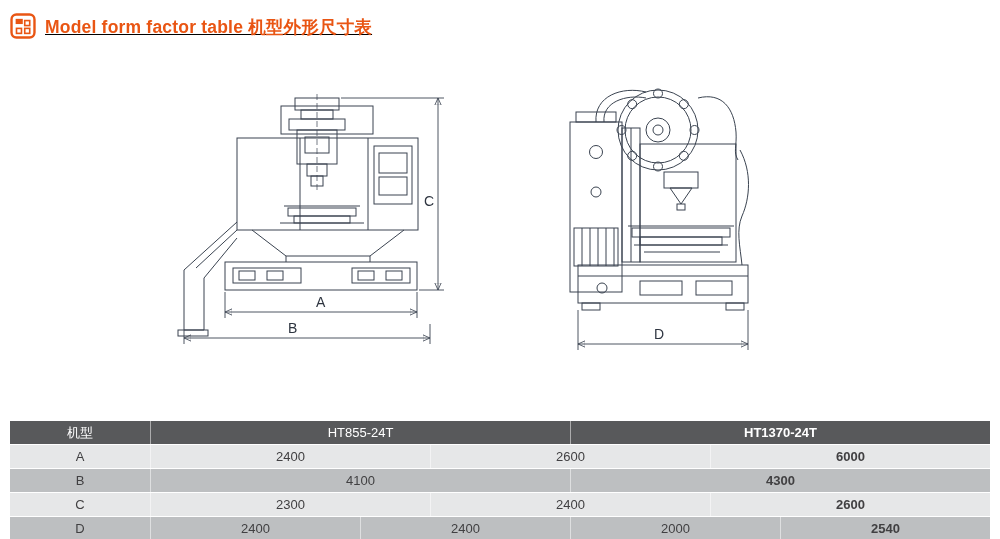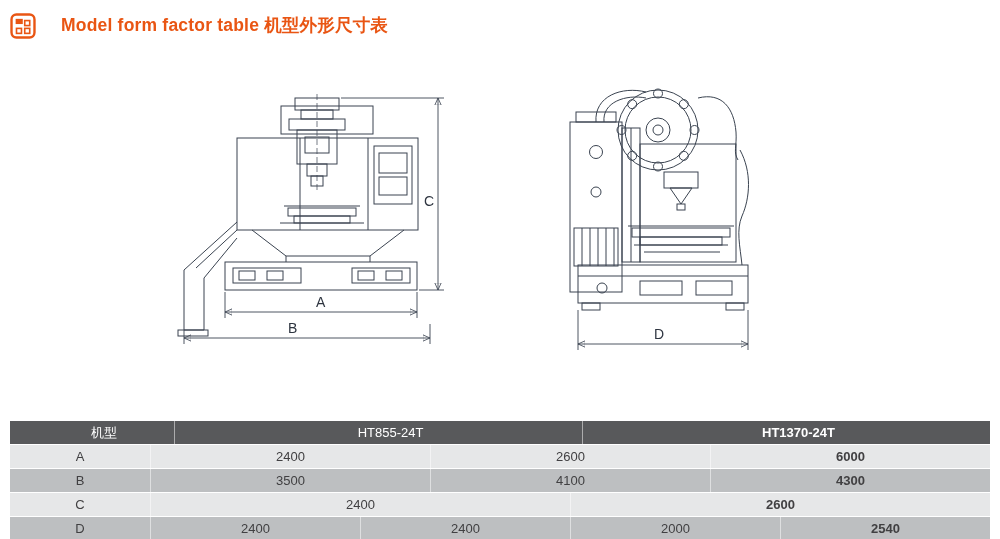--- a/index.html
+++ b/index.html
@@ -2,21 +2,21 @@
 <html><head>
 <meta charset="utf-8">
 <style>
   html,body { margin:0; padding:0; background:#ffffff; }
   .page {
     position:relative; width:1000px; height:539px; background:#ffffff;
     overflow:hidden; font-family:"Liberation Sans","DejaVu Sans",sans-serif;
   }
 
   
-  .page-header { position:absolute; top:13px; left:10px; display:flex; align-items:flex-start; gap:25px; }
+  .page-header { position:absolute; top:13px; left:10px; display:flex; align-items:flex-end; gap:9px;text-decoration:underline; }
   .header-icon { width:26px; height:26px; display:block; }
   .title { margin:0; font-size:17.5px; font-weight:bold; color:#E95513; letter-spacing:.2px; white-space:nowrap; }
 
   
   .drawings { position:absolute; top:80px; left:0; width:1000px; height:330px; }
   .dl rect, .dl line, .dl path, .dl circle, .dl polyline {
     stroke:#3a4350; stroke-width:1; fill:none;
   }
   .dl .dim { stroke-width:.9; }
   .dl .cl { stroke-dasharray:6 3; stroke-width:.7; }
@@ -26,21 +26,21 @@
   .spec-table { position:absolute; top:421px; left:10px; width:980px; display:flex; flex-direction:column; gap:1px; }
   .t-row { display:flex; height:23px; }
   .t-head { background:#58595B; }
   .row-light { background:#E6E7E8; }
   .row-dark  { background:#BDBFC1; }
   .t-cell {
     display:flex; align-items:center; justify-content:center;
     font-size:13px; color:#414042; border-right:1px solid rgba(255,255,255,.5);
   }
   .t-cell:last-child { border-right:none;font-weight:bold; }
-  .t-head .t-cell { color:#ffffff;padding-left:24px; }
+  .t-head .t-cell { color:#ffffff; }
   .c0 { width:140px; flex:none; }
   .t-cell:not(.c0) { flex:1; }
 </style>
 </head>
 <body>
 
 <div class="page">
 
   <div class="page-header">
     <svg class="header-icon" viewBox="0 0 24 24" aria-hidden="true">
@@ -190,27 +190,27 @@
 
     <div class="t-row row-light">
       <div class="t-cell c0">A</div>
       <div class="t-cell">2400</div>
       <div class="t-cell">2600</div>
       <div class="t-cell">6000</div>
     </div>
 
     <div class="t-row row-dark">
       <div class="t-cell c0">B</div>
-      <div class="t-cell">3500</div>
       <div class="t-cell">4100</div>
       <div class="t-cell">4300</div>
     </div>
 
     <div class="t-row row-light">
       <div class="t-cell c0">C</div>
+      <div class="t-cell">2300</div>
       <div class="t-cell">2400</div>
       <div class="t-cell">2600</div>
     </div>
 
     <div class="t-row row-dark">
       <div class="t-cell c0">D</div>
       <div class="t-cell">2400</div>
       <div class="t-cell">2400</div>
       <div class="t-cell">2000</div>
       <div class="t-cell">2540</div>

